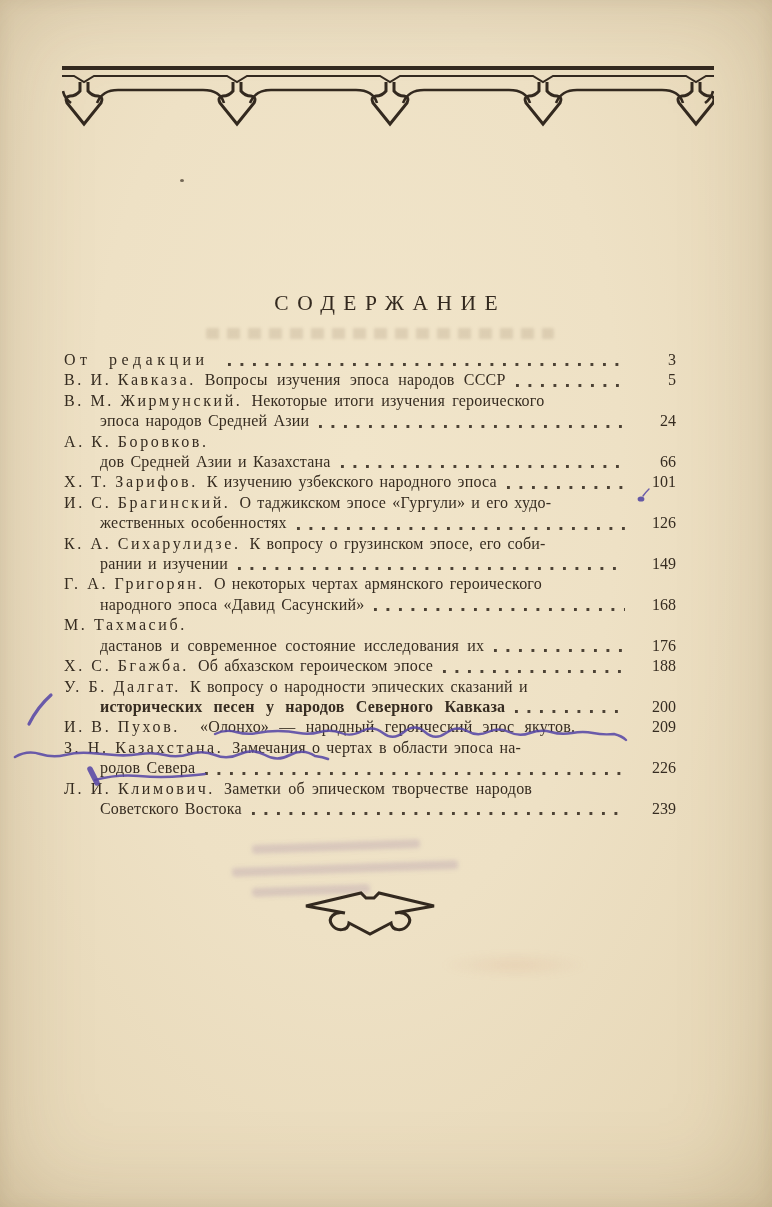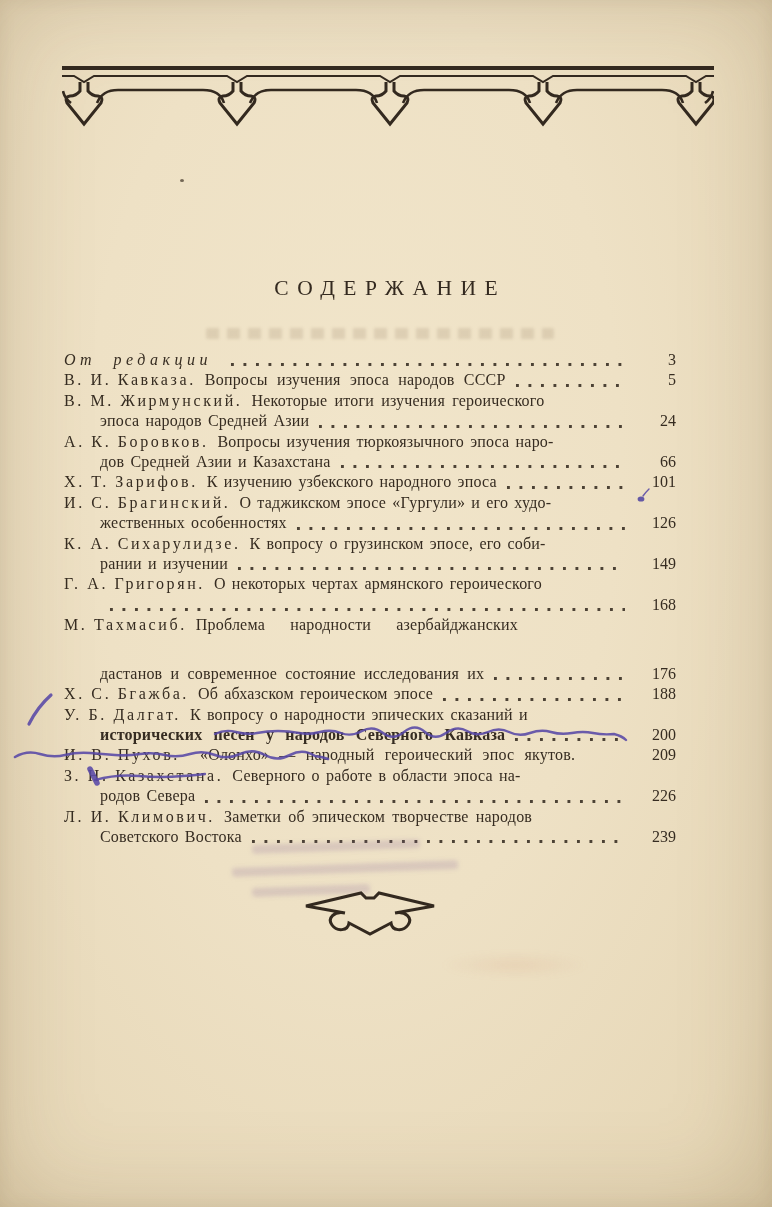--- a/index.html
+++ b/index.html
@@ -6,30 +6,30 @@
   .page{
     position:relative;width:772px;height:1207px;overflow:hidden;
     background:radial-gradient(ellipse at 46% 38%, #f1e5ca 0%, #eee1c5 45%, #e7d8b8 85%, #e0d0ad 100%);
     box-shadow:inset 0 0 95px rgba(112,86,50,.22), inset 0 0 16px rgba(112,86,50,.10);
     font-family:"Liberation Serif","DejaVu Serif",serif;
     color:var(--ink,#362c21);
   }
   .orn-top{position:absolute;left:62px;top:64px;width:652px;height:64px;}
   .orn-bottom{position:absolute;left:303px;top:889px;width:134px;height:50px;}
   .title{
-    position:absolute;top:276px;left:0;width:100%;margin:0;text-align:center;
+    position:absolute;top:291px;left:0;width:100%;margin:0;text-align:center;
     font-size:21.5px;font-weight:normal;letter-spacing:8.5px;text-indent:8.5px;
     color:#33291f;
   }
   .toc{position:absolute;left:64px;top:350px;width:612px;font-size:16px;line-height:20.4px;}
   .entry{margin:0;}
   .line{display:flex;align-items:baseline;white-space:nowrap;}
   .cont{padding-left:36px;}
   .author{letter-spacing:2.6px;margin-right:9px;flex:0 0 auto;}
-  .author.spread{letter-spacing:4.5px;word-spacing:9px;font-style:italic;}
+  .author.spread{letter-spacing:4.5px;word-spacing:9px;}
   .rest{word-spacing:2px;letter-spacing:.2px;flex:0 0 auto;}
   .dots{
     flex:1 1 0;min-width:0;align-self:stretch;margin:0 15px 0 9px;opacity:.88;
     background-image:radial-gradient(circle at 2.4px 2.4px, var(--ink,#362c21) 1.45px, rgba(0,0,0,0) 1.9px);
     background-size:12.5px 5px;background-repeat:repeat-x;background-position:left bottom 3px;
   }
   .dots.hidden{background:none;}
   .page-num{flex:0 0 auto;min-width:36px;text-align:right;}
   .pen-layer{position:absolute;left:0;top:0;width:772px;height:1207px;pointer-events:none;}
   .pen-layer path{fill:none;stroke:var(--pen,#5848a6);stroke-linecap:round;opacity:.88;}
@@ -98,21 +98,20 @@
         </div>
         <div class="line cont">
           <span class="rest">эпоса народов Средней Азии</span>
           <span class="dots"></span>
           <span class="page-num">24</span>
         </div>
       </div>
       <div class="entry">
         <div class="line">
           <span class="author">А. К. Боровков.</span>
-          <span class="rest" style="word-spacing: 2px;">Вопросы изучения тюркоязычного эпоса наро-</span>
         </div>
         <div class="line cont">
           <span class="rest">дов Средней Азии и Казахстана</span>
           <span class="dots"></span>
           <span class="page-num">66</span>
         </div>
       </div>
       <div class="entry">
         <div class="line">
           <span class="author">Х. Т. Зарифов.</span>
@@ -142,31 +141,31 @@
           <span class="dots"></span>
           <span class="page-num">149</span>
         </div>
       </div>
       <div class="entry">
         <div class="line">
           <span class="author">Г. А. Григорян.</span>
           <span class="rest">О некоторых чертах армянского героического</span>
         </div>
         <div class="line cont">
+          <span class="rest">народного эпоса «Давид Сасунский»</span>
           <span class="dots"></span>
           <span class="page-num">168</span>
         </div>
       </div>
       <div class="entry">
         <div class="line">
           <span class="author">М. Тахмасиб.</span>
-          <span class="rest" style="word-spacing: 21px;">Проблема народности азербайджанских</span>
-        </div>
-        <div class="line cont">
-          <span class="rest" style="word-spacing: 4px; margin-top: 28px;">дастанов и современное состояние исследования их</span>
+        </div>
+        <div class="line cont">
+          <span class="rest" style="word-spacing: 4px;">дастанов и современное состояние исследования их</span>
           <span class="dots"></span>
           <span class="page-num">176</span>
         </div>
       </div>
       <div class="entry">
         <div class="line">
           <span class="author">Х. С. Бгажба.</span>
           <span class="rest" style="word-spacing: 2px;">Об абхазском героическом эпосе</span>
           <span class="dots"></span>
           <span class="page-num">188</span>
@@ -187,21 +186,21 @@
         <div class="line">
           <span class="author">И. В. Пухов.</span>
           <span class="rest" style="word-spacing: 6px; margin-left: 11px;">«Олонхо» — народный героический эпос якутов.</span>
           <span class="dots hidden"></span>
           <span class="page-num">209</span>
         </div>
       </div>
       <div class="entry">
         <div class="line">
           <span class="author">З. Н. Казахстана.</span>
-          <span class="rest" style="word-spacing: 2px;">Северного о работе в области эпоса на-</span>
+          <span class="rest" style="word-spacing: 2px;">Замечания о чертах в области эпоса на-</span>
         </div>
         <div class="line cont">
           <span class="rest">родов Севера</span>
           <span class="dots"></span>
           <span class="page-num">226</span>
         </div>
       </div>
       <div class="entry">
         <div class="line">
           <span class="author">Л. И. Климович.</span>

